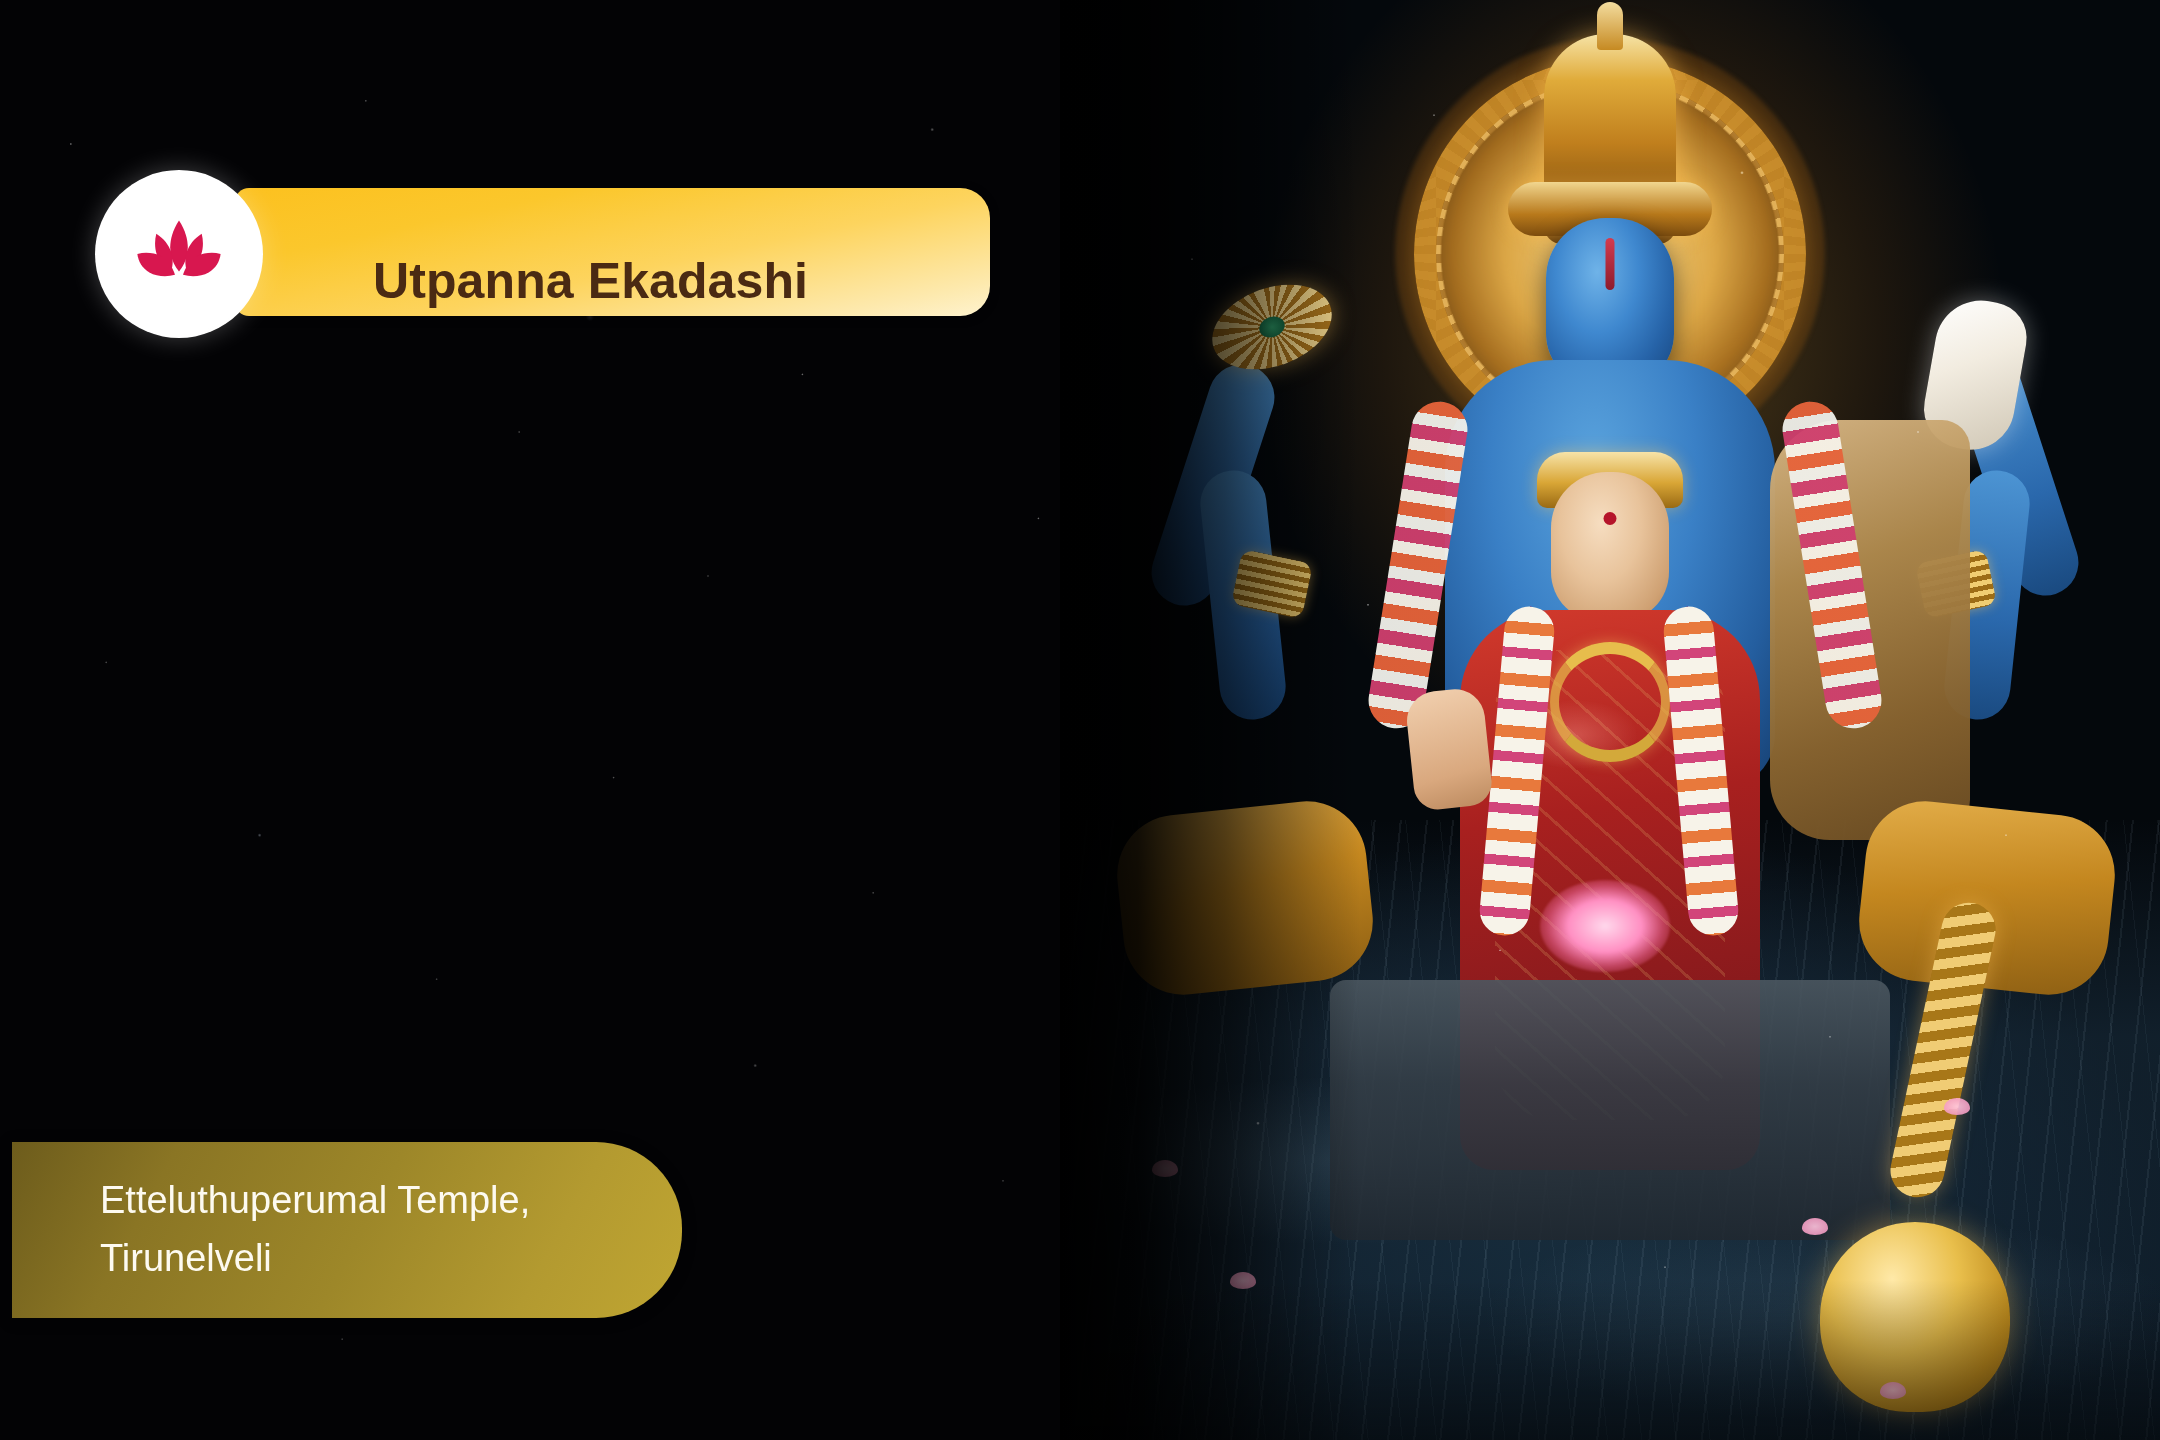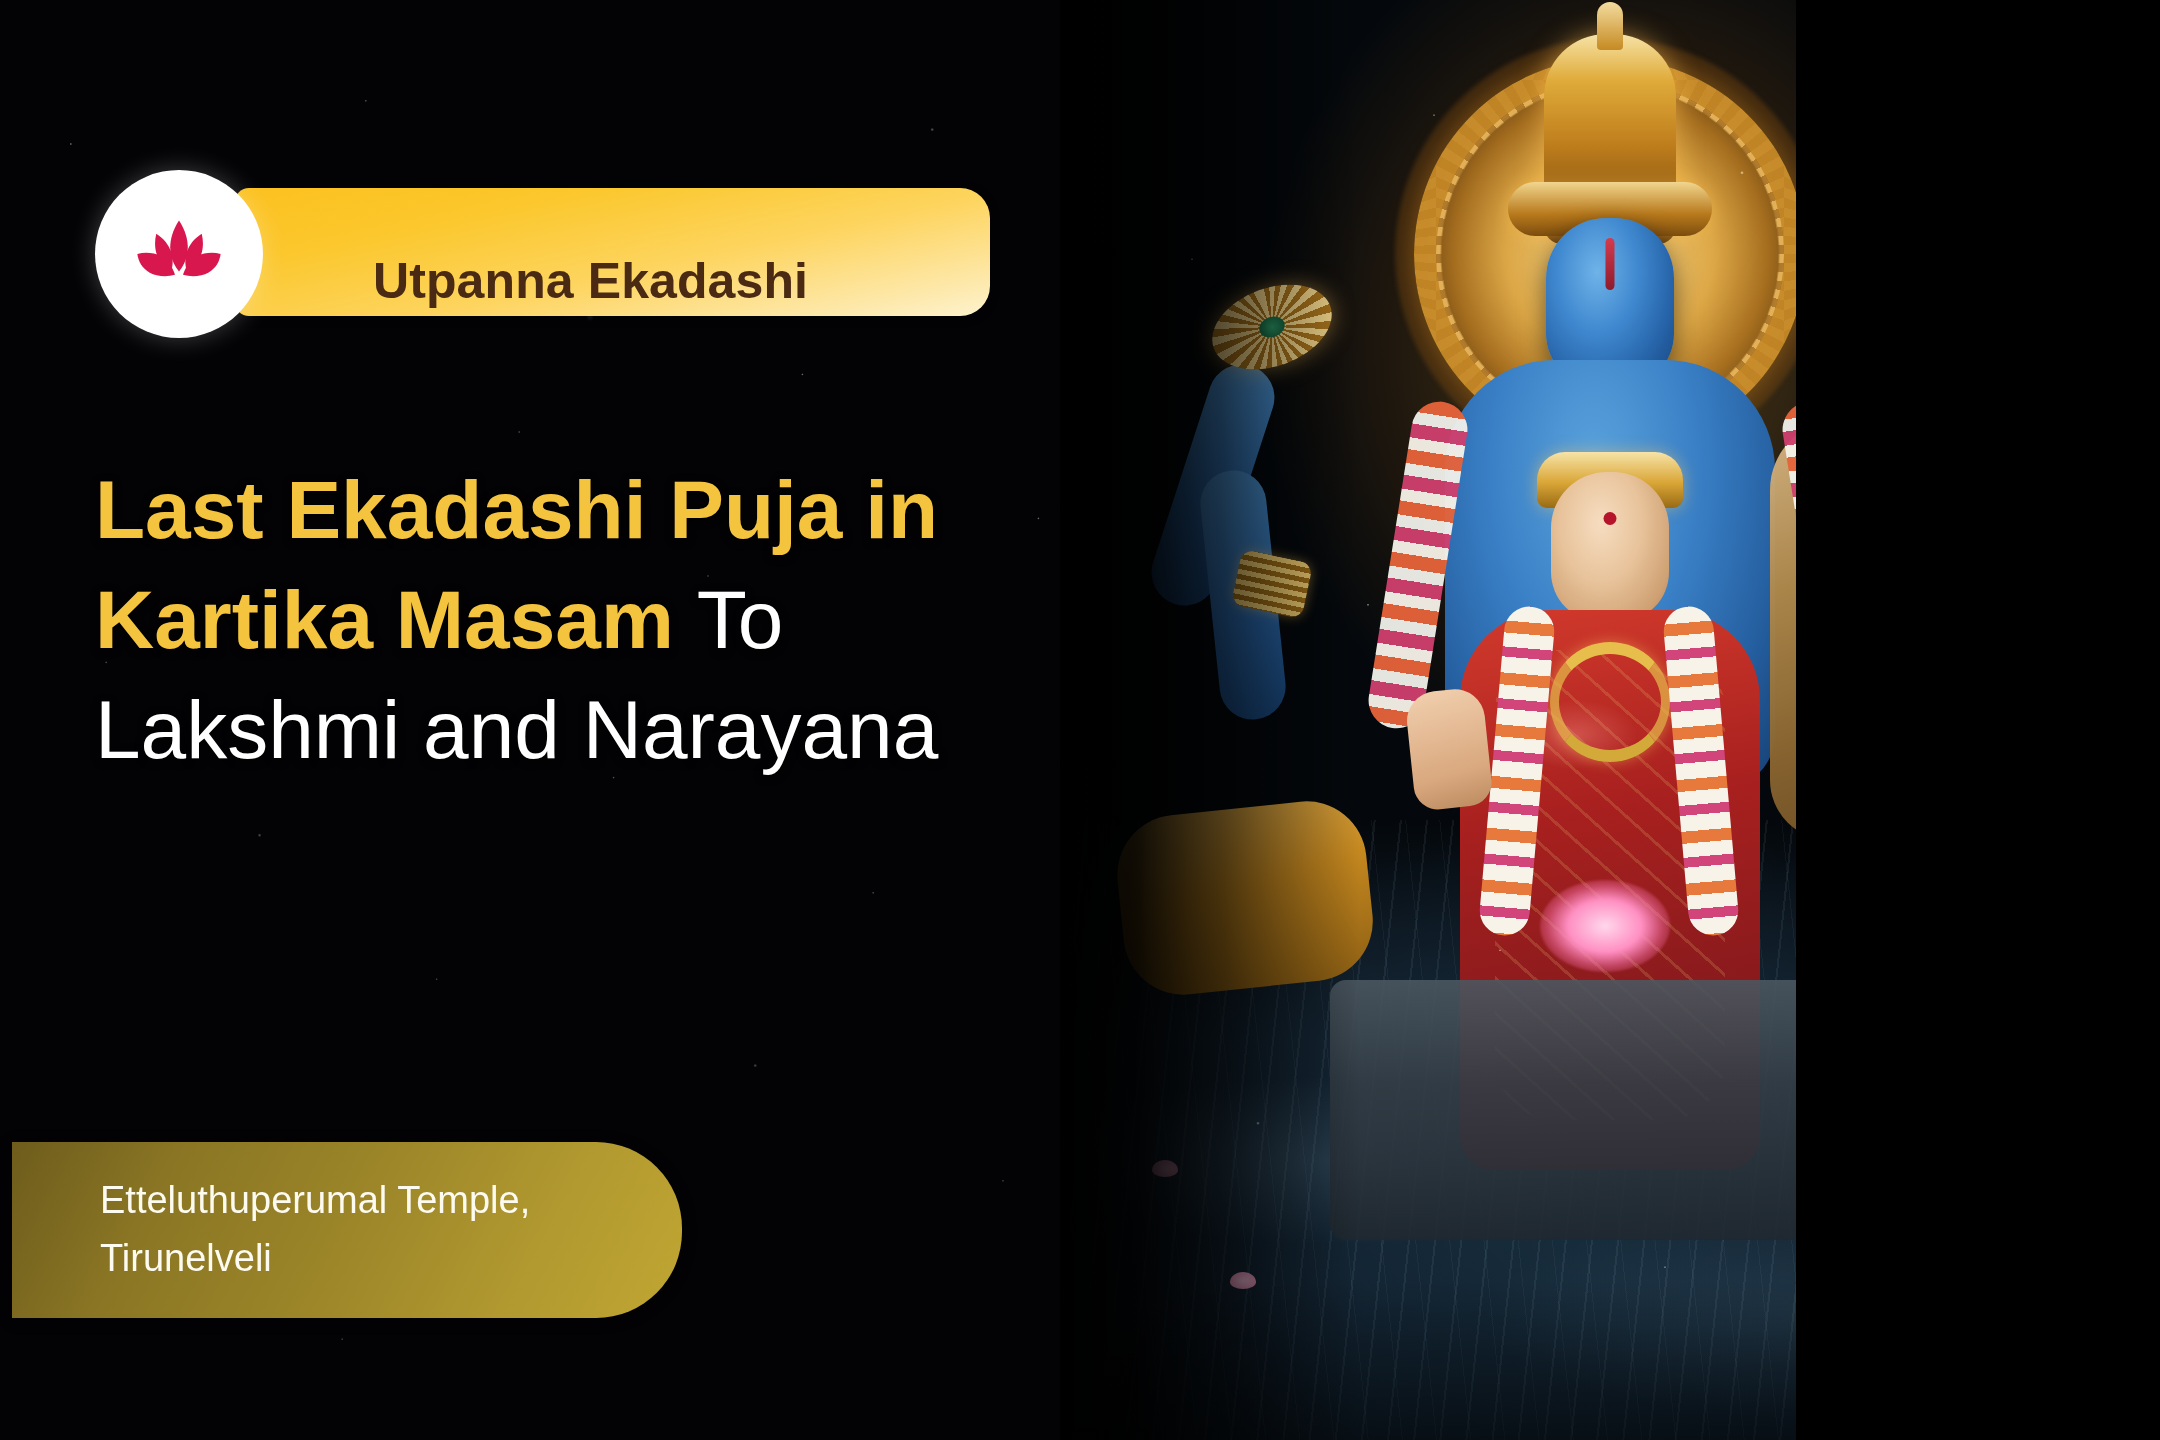--- a/index.html
+++ b/index.html
@@ -5,21 +5,21 @@
   * { margin:0; padding:0; box-sizing:border-box; }
   html, body {
     width:2160px; height:1440px;
     background:#000;
     font-family:"Liberation Sans", sans-serif;
     overflow:hidden;
   }
 
   #stage{
     position:relative;
-    width:1796px; height:1440px;
+    width:2160px; height:1440px;
     background:#050507;
     overflow:hidden;
   }
 
   
   .artwork{
     position:absolute;
     left:1060px; top:0;
     width:1100px; height:1440px;
     overflow:hidden;
@@ -439,22 +439,18 @@
           <path d="M34 22c9 7 14 16 16 24 2 8 1 17-3 26-8-6-13-15-15-24-2-9-1-18 2-26z" transform="rotate(-6 40 45)"></path>
           <path d="M86 22c3 8 4 17 2 26-2 9-7 18-15 24-4-9-5-18-3-26 2-8 7-17 16-24z" transform="rotate(6 80 45)"></path>
           <path d="M8 48c11-3 22-1 30 3 8 5 14 13 17 23-11 3-23 2-32-3C14 66 9 57 8 48z"></path>
           <path d="M112 48c-1 9-6 18-15 23-9 5-21 6-32 3 3-10 9-18 17-23 8-4 19-6 30-3z"></path>
         </g>
       </svg>
     </div>
     <span class="badge-text">Utpanna Ekadashi</span>
   </div>
 
-  <div class="headline">
-    <span>Last Ekadashi Puja in Kartika Masam</span>
-    <span class="plain">To Lakshmi and Narayana</span>
-  </div>
 
   <div class="location">
     <span>Etteluthuperumal Temple, Tirunelveli</span>
   </div>
 
 </div>
 
 </body></html>

